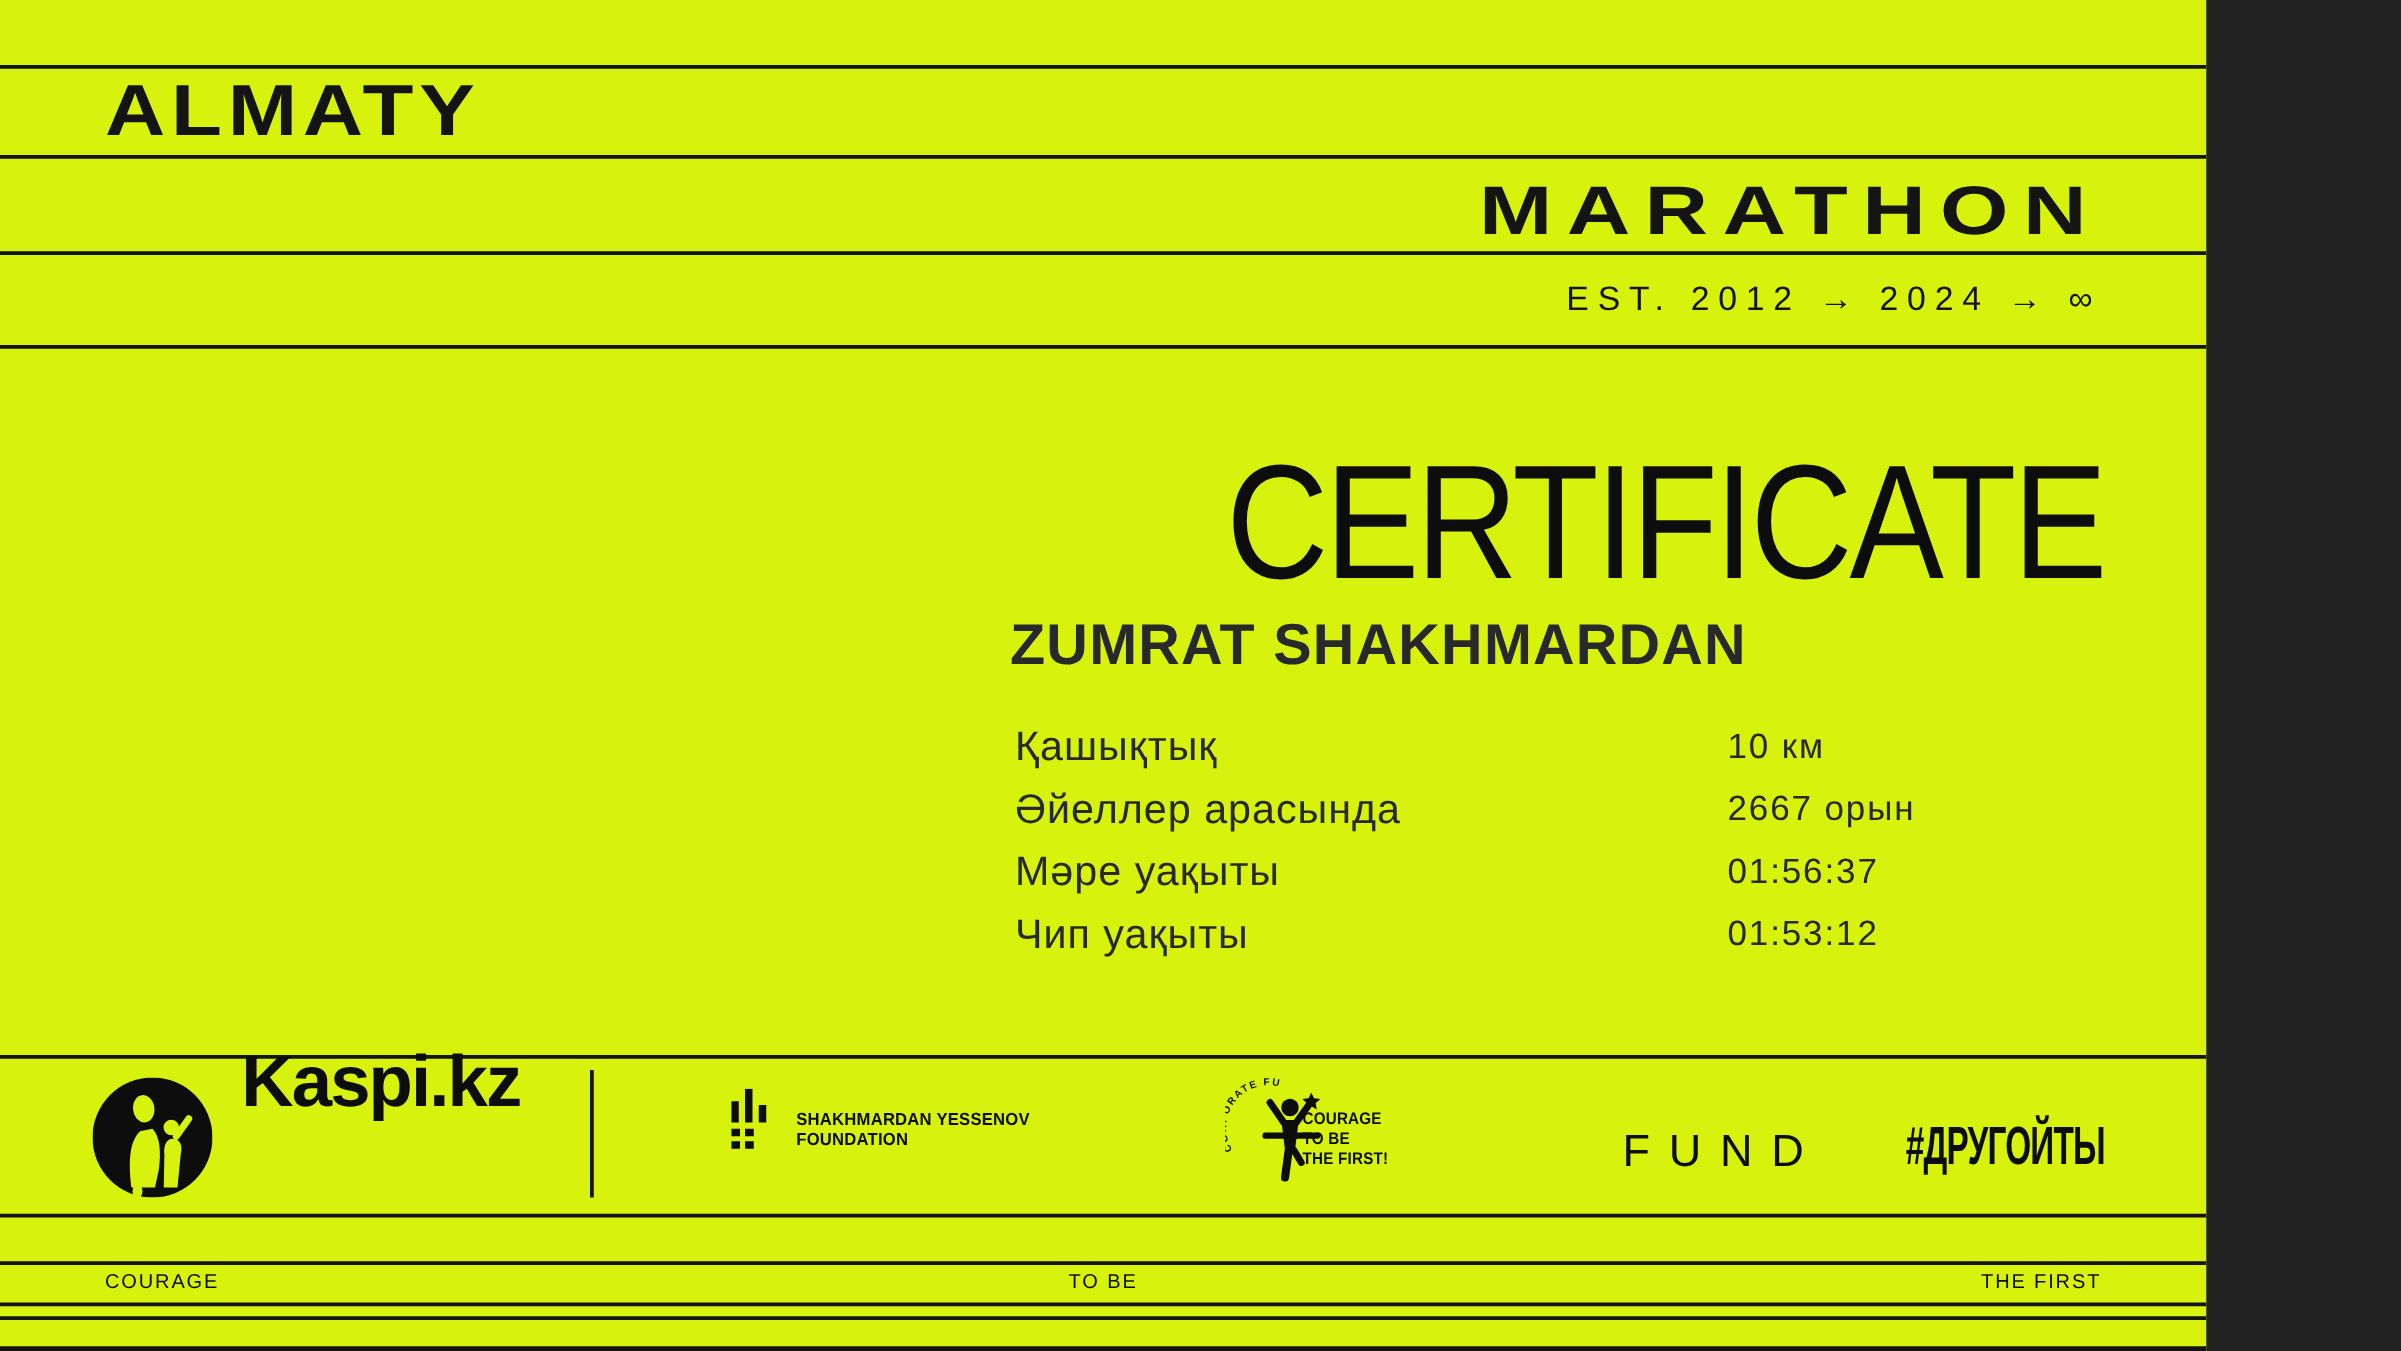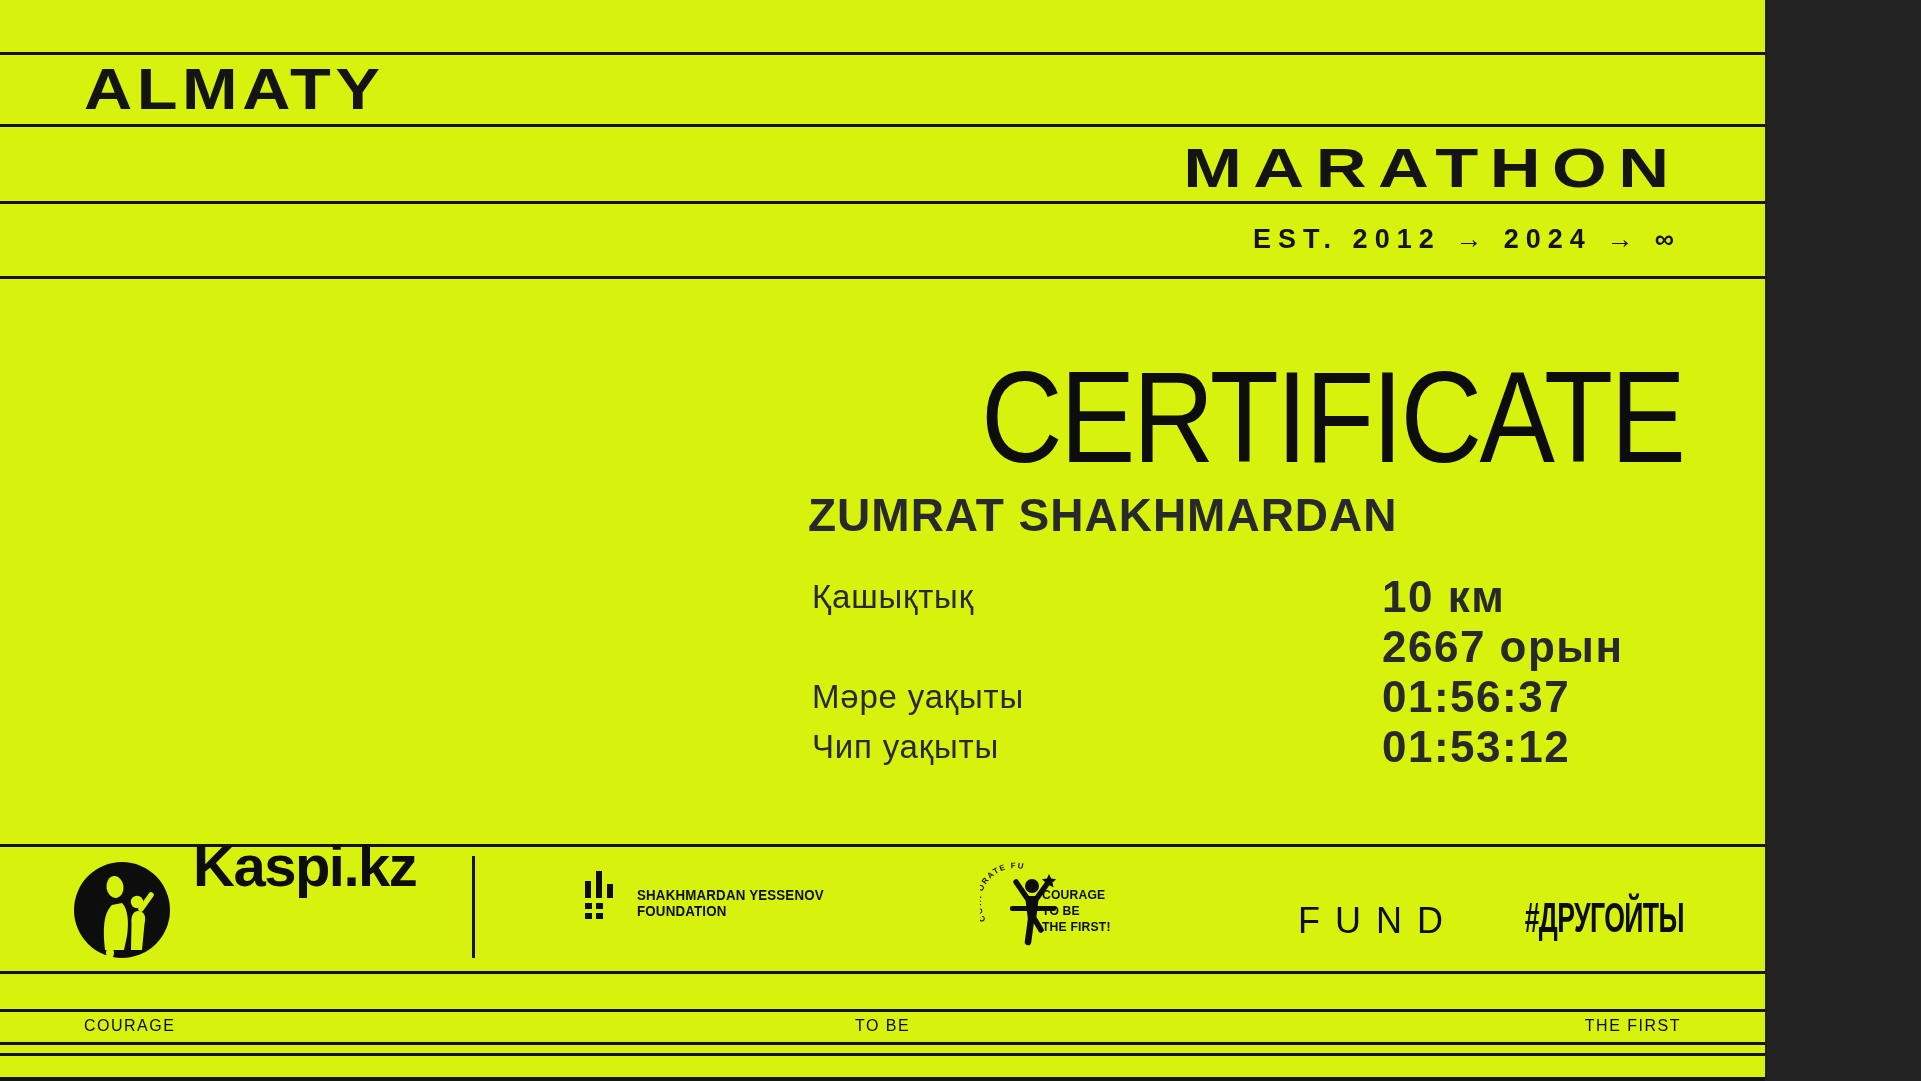--- a/index.html
+++ b/index.html
@@ -26,21 +26,21 @@
     font-size:58px;font-weight:700;letter-spacing:4px;line-height:1;
     transform:scaleX(1.15);transform-origin:left top;white-space:nowrap;
   }
   .event{
     position:absolute;right:84px;top:141px;
     font-size:55px;font-weight:700;letter-spacing:9px;line-height:1;
     transform:scaleX(1.28);transform-origin:right top;white-space:nowrap;
   }
   .est{
     position:absolute;right:84px;top:226px;
-    font-size:27px;font-weight:700;letter-spacing:7px;line-height:1;white-space:nowrap;
+    font-size:27px;font-weight:400;letter-spacing:7px;line-height:1;white-space:nowrap;
   }
   .heading{
     position:absolute;right:82px;top:352px;
     font-size:130px;font-weight:500;letter-spacing:-3px;line-height:1;
     transform:scaleX(0.87);transform-origin:right top;white-space:nowrap;
     color:#0d0d0d;
   }
   .recipient{
     position:absolute;left:808px;top:492px;
     font-size:46px;font-weight:700;letter-spacing:1px;line-height:1;
@@ -48,21 +48,21 @@
   }
   .results{
     position:absolute;left:812px;top:572px;width:800px;
   }
   .row{position:relative;height:50px;display:flex;align-items:center;}
   .row .label{
     font-size:33px;font-weight:400;letter-spacing:0.8px;color:var(--soft);white-space:nowrap;text-align:center;
   }
   .row .value{
     position:absolute;left:570px;
-    font-size:44px;font-weight:700;letter-spacing:1.5px;color:var(--soft);white-space:nowrap;
+    font-size:28px;font-weight:400;letter-spacing:1.5px;color:var(--soft);white-space:nowrap;
   }
   .row .value.drop{transform:translateY(7px);}
 
   
   .kaspi{position:absolute;left:74px;top:862px;}
   .kaspi-word{
     position:absolute;left:193px;top:837px;
     font-size:58px;font-weight:700;letter-spacing:-1.5px;line-height:1;color:#0d0d0d;white-space:nowrap;
   }
   .vdivider{position:absolute;left:472px;top:856px;width:3px;height:102px;background:var(--ink);}
@@ -118,20 +118,21 @@
 
   <div class="heading">CERTIFICATE</div>
   <div class="recipient">ZUMRAT SHAKHMARDAN</div>
 
   <div class="results">
     <div class="row">
       <span class="label">Қашықтық</span>
       <span class="value">10 км</span>
     </div>
     <div class="row">
+      <span class="label">Әйеллер арасында</span>
       <span class="value">2667 орын</span>
     </div>
     <div class="row">
       <span class="label">Мәре уақыты</span>
       <span class="value">01:56:37</span>
     </div>
     <div class="row">
       <span class="label">Чип уақыты</span>
       <span class="value">01:53:12</span>
     </div>

